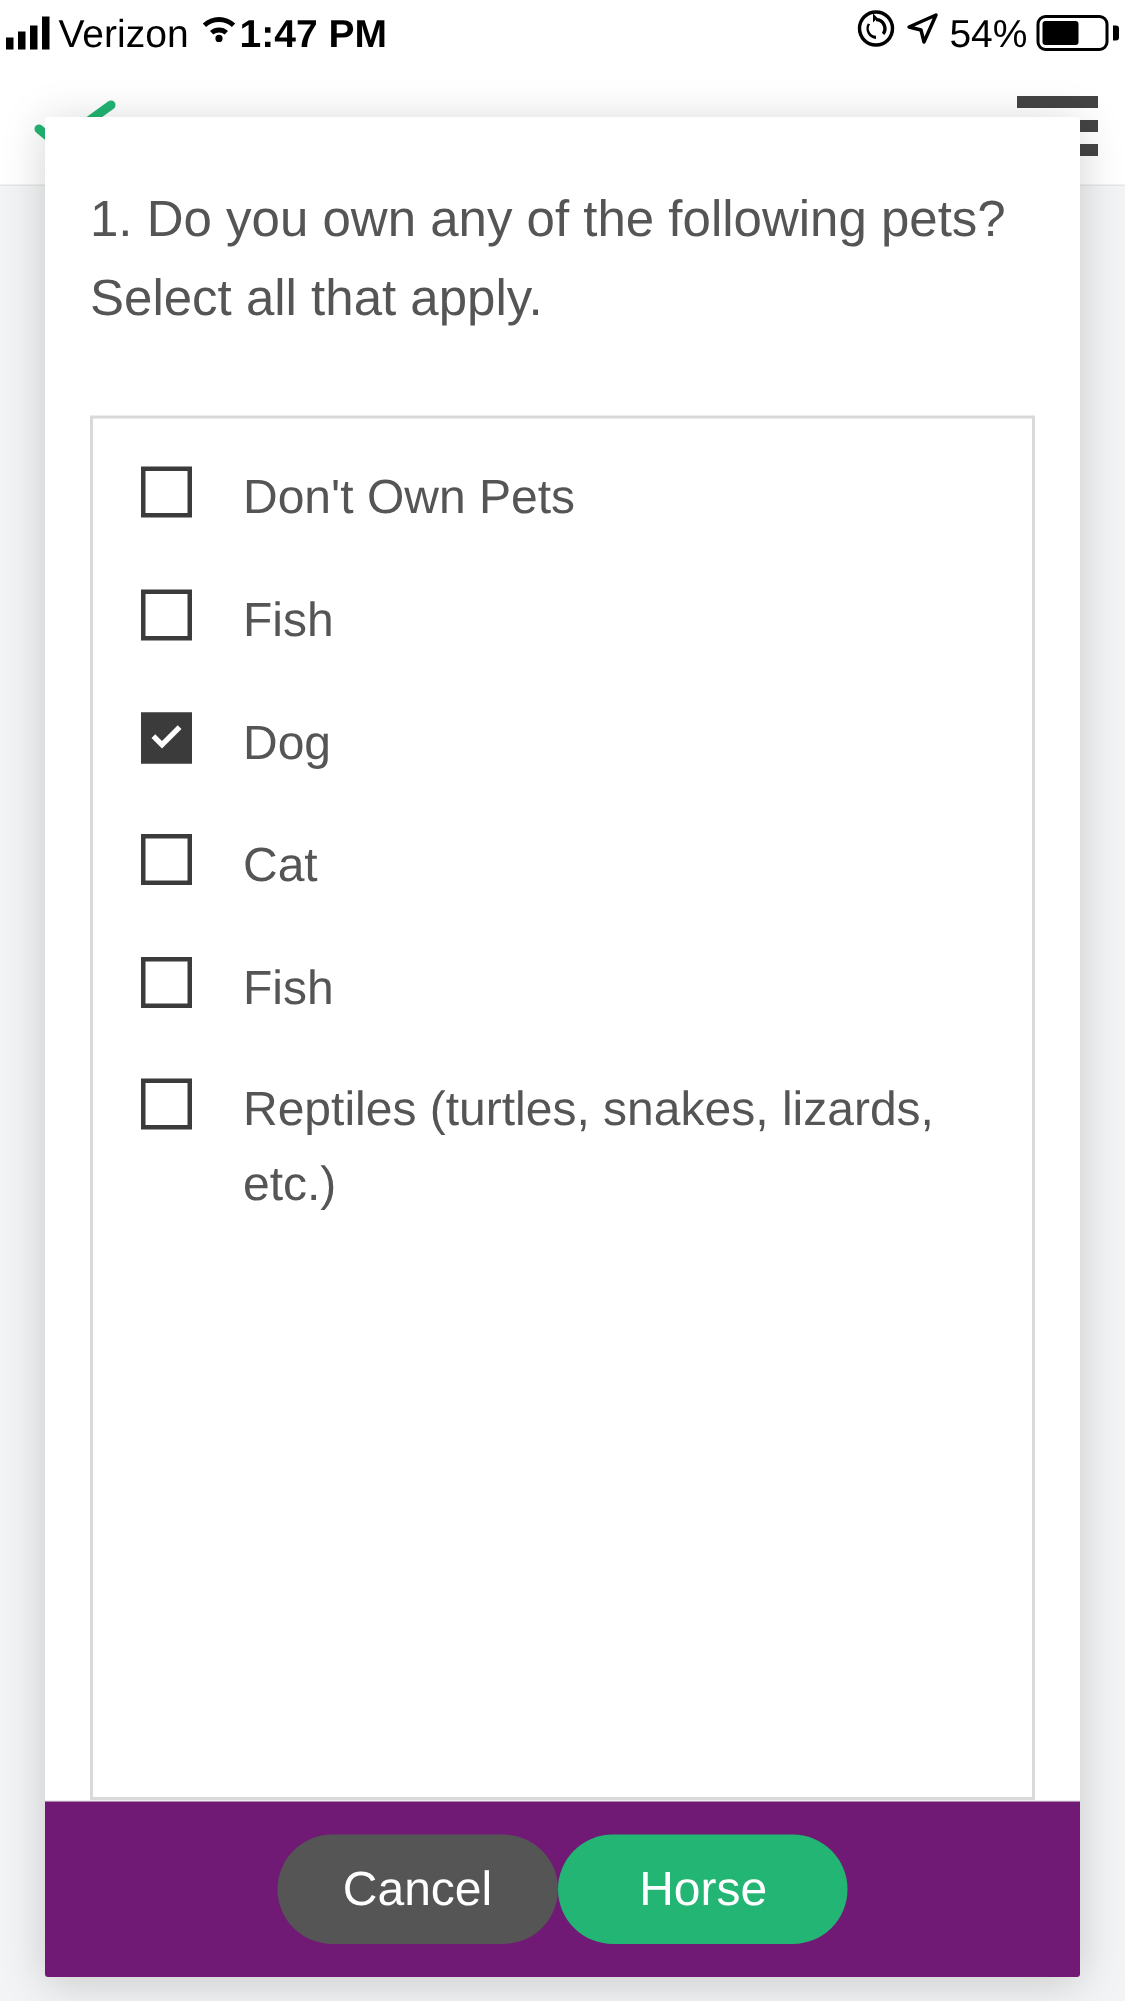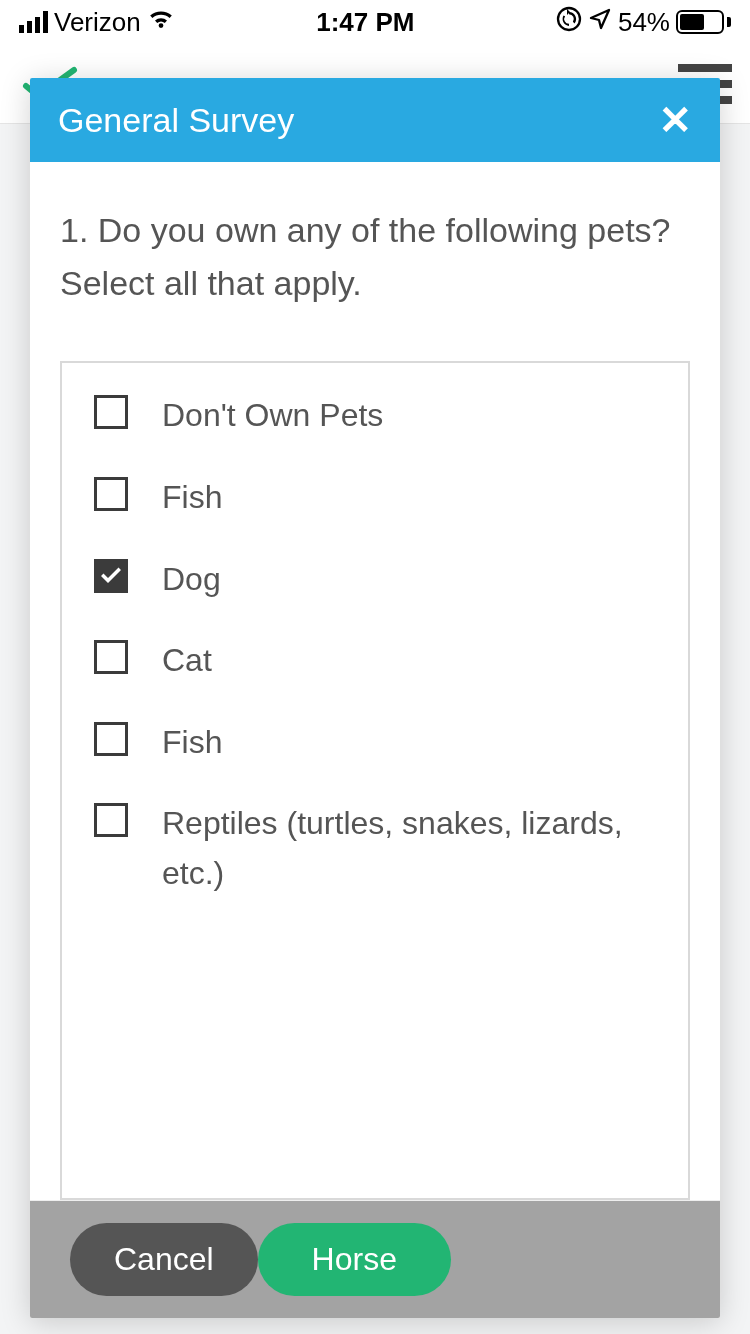--- a/index.html
+++ b/index.html
@@ -11,24 +11,24 @@
       overflow:hidden;
     }
     
     .statusbar {
       height:44px;
       display:flex;
       align-items:center;
       font-size:26px;
       font-weight:500;
       color:#000;
-      padding:0 19px;
+      padding:0 4px;
     }
     .statusbar .left, .statusbar .right { display:flex; align-items:center; gap:6px; }
-    .statusbar .center { flex:1; text-align:center; font-weight:600; }
+    .statusbar .center { flex:1; text-align:left; font-weight:600; }
     .bars { display:flex; align-items:flex-end; gap:3px; height:22px; }
     .bars span { width:5px; background:#000; display:block; }
     .wifi-icon { font-size:24px; }
     .battery { display:flex; align-items:center; gap:3px; }
     .battery-body {
       width:48px; height:24px;
       border:2.5px solid #000; border-radius:6px;
       position:relative;
     }
     .battery-body::after {
@@ -103,24 +103,24 @@
       border:3px solid #3b3b3b;
       margin-top:4px;
       margin-right:34px;
       display:flex; align-items:center; justify-content:center;
     }
     .chk.checked { background:#3b3b3b; }
     .chk.checked svg { width:24px; height:24px; }
     .opt-label { font-size:32px; line-height:1.55; color:#555; }
 
     .modal-footer {
-      display:flex; justify-content:flex-start;
+      display:flex; justify-content:center;
       padding:22px 40px 22px 40px;
       border-top:1px solid #eee;
-      background:#a3a3a3;
+      background:#701a75;
     }
     .btn {
       border:none; font-size:32px;
       padding:18px 44px;
       border-radius:999px;
       cursor:pointer;
       color:#fff;
     }
     .btn-cancel { background:#555; }
     .btn-update { background:#22b573; padding-left:54px; padding-right:54px; }
@@ -175,24 +175,20 @@
     <span></span>
       <span></span>
       <span></span>
   </div>
 </div>
 
 <div class="bgshade"></div>
 
 <div class="modal">
 
-  <div class="modal-header">
-    <span class="modal-title">General Survey</span>
-    <span class="close-btn">✕</span>
-  </div>
 
   <div class="modal-body">
     <div class="question">1. Do you own any of the following pets? Select all that apply.</div>
     <div class="options-box">
       <div id="options-container">
           <div class="opt">
             <span class="chk"></span>
             <span class="opt-label">Don't Own Pets</span>
           </div>
           <div class="opt">

